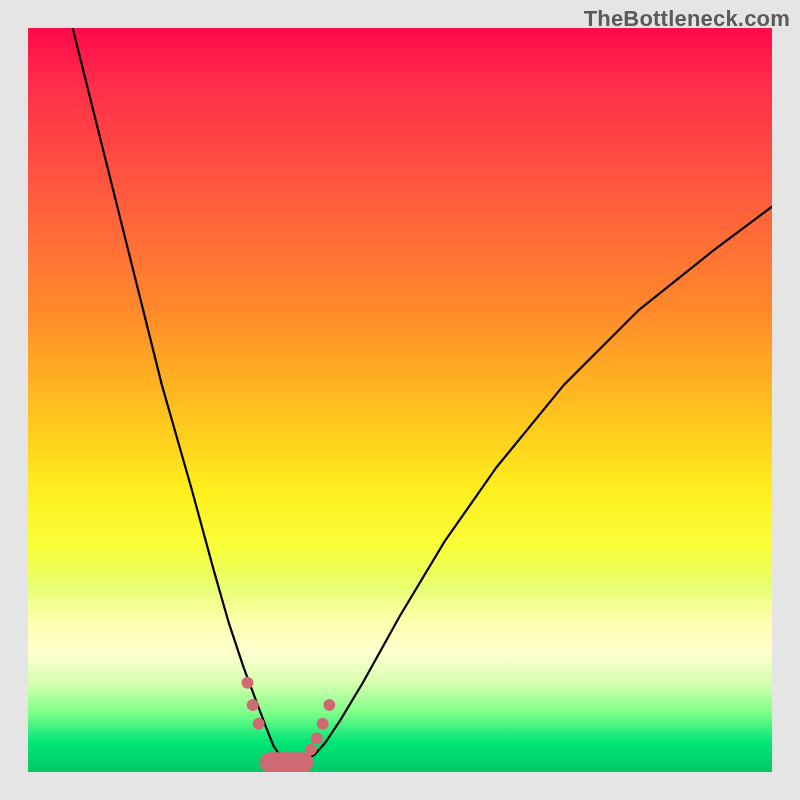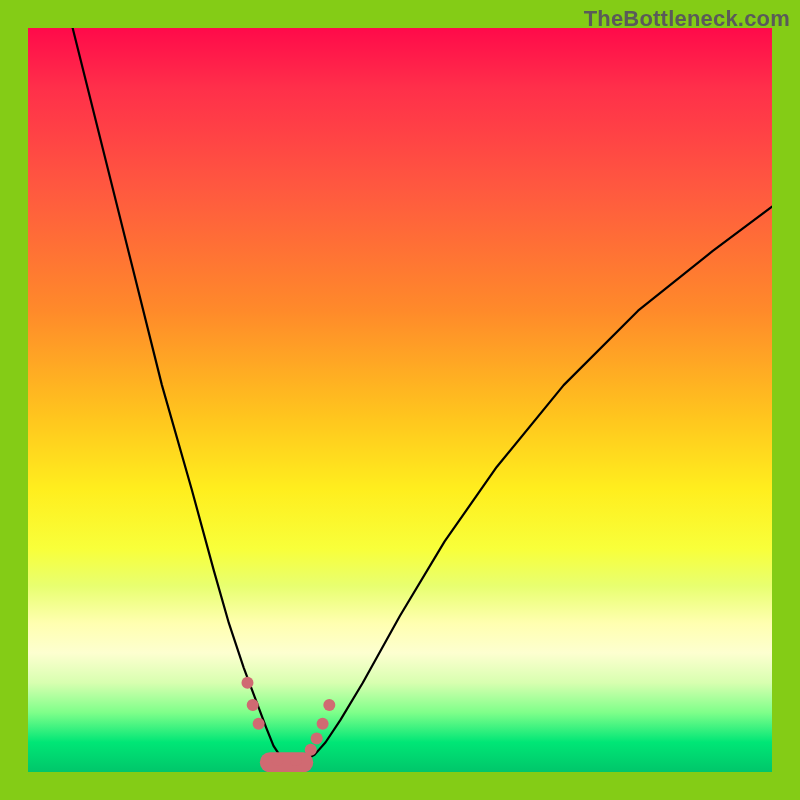--- a/index.html
+++ b/index.html
@@ -1,21 +1,21 @@
 <!DOCTYPE html>
 <html><head>
 <meta charset="utf-8">
 <style>
   * { margin: 0; padding: 0; box-sizing: border-box; }
   html, body { width: 800px; height: 800px; overflow: hidden; background: #000; }
   .frame {
     position: relative;
     width: 800px;
     height: 800px;
-    background: #84cc16;
+    background: #e5e5e5;
   }
   .plot-area {
     position: absolute;
     left: 28px;
     top: 28px;
     width: 744px;
     height: 744px;
     background: linear-gradient(to bottom,
       #ff0a4a 0%,
       #ff2f4a 8%,

